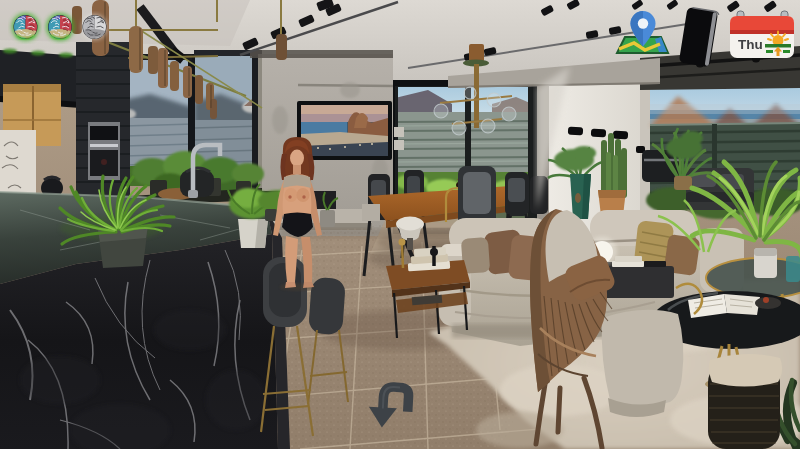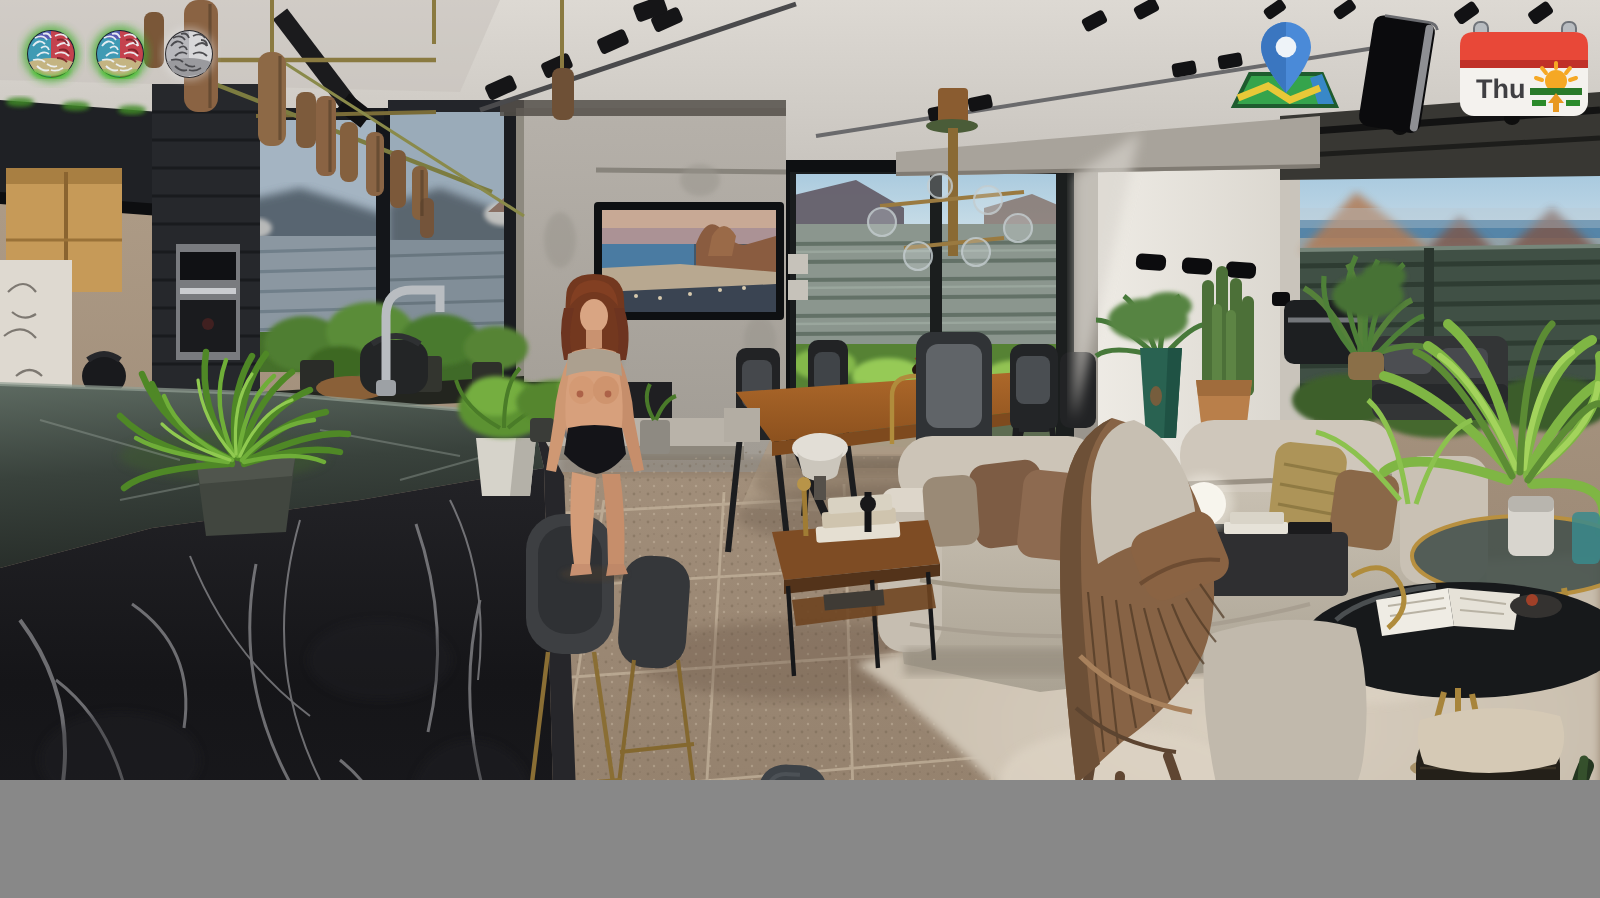--- a/index.html
+++ b/index.html
@@ -1,16 +1,16 @@
 <!DOCTYPE html>
 <html><head>
 <meta charset="utf-8">
 <style>
   html,body{margin:0;padding:0;background:#888;}
-  #stage{position:relative;width:800px;height:390px;overflow:hidden;font-family:"Liberation Sans",sans-serif;}
+  #stage{position:relative;width:800px;height:449px;overflow:hidden;font-family:"Liberation Sans",sans-serif;}
 </style>
 </head>
 <body>
 <div id="stage">
 <svg width="800" height="449" viewBox="0 0 800 449">
 <defs>
   <linearGradient id="ceil" x1="0" y1="0" x2="0" y2="1">
     <stop offset="0" stop-color="#ddd9d3"></stop>
           <stop offset="1" stop-color="#c2beb8"></stop>
   </linearGradient>

